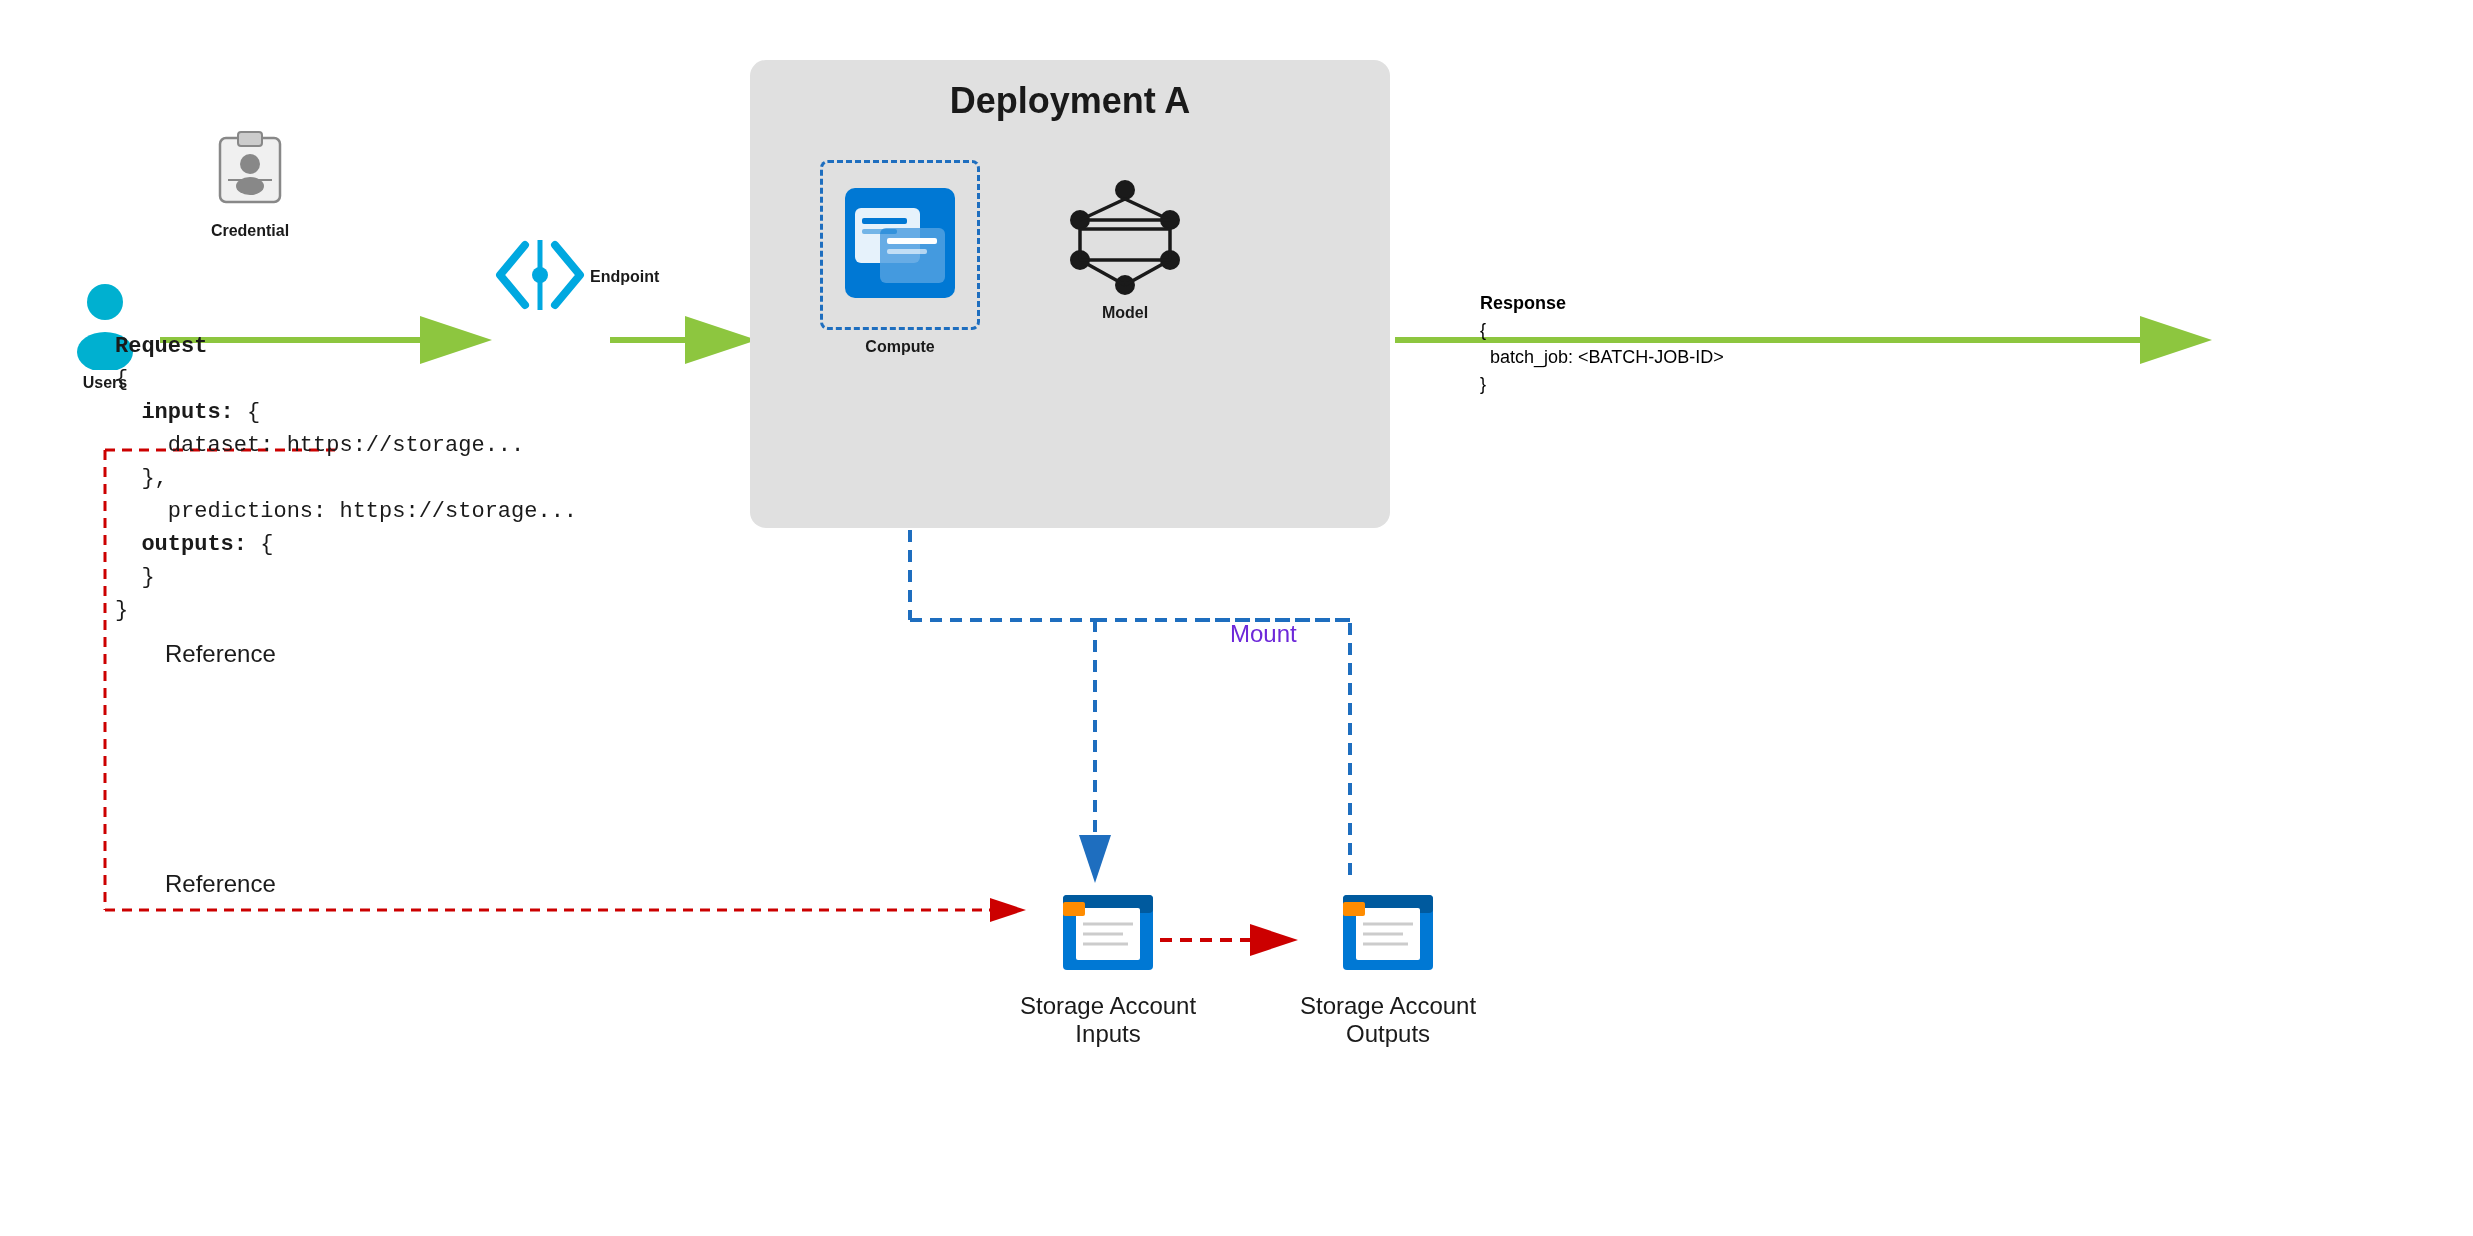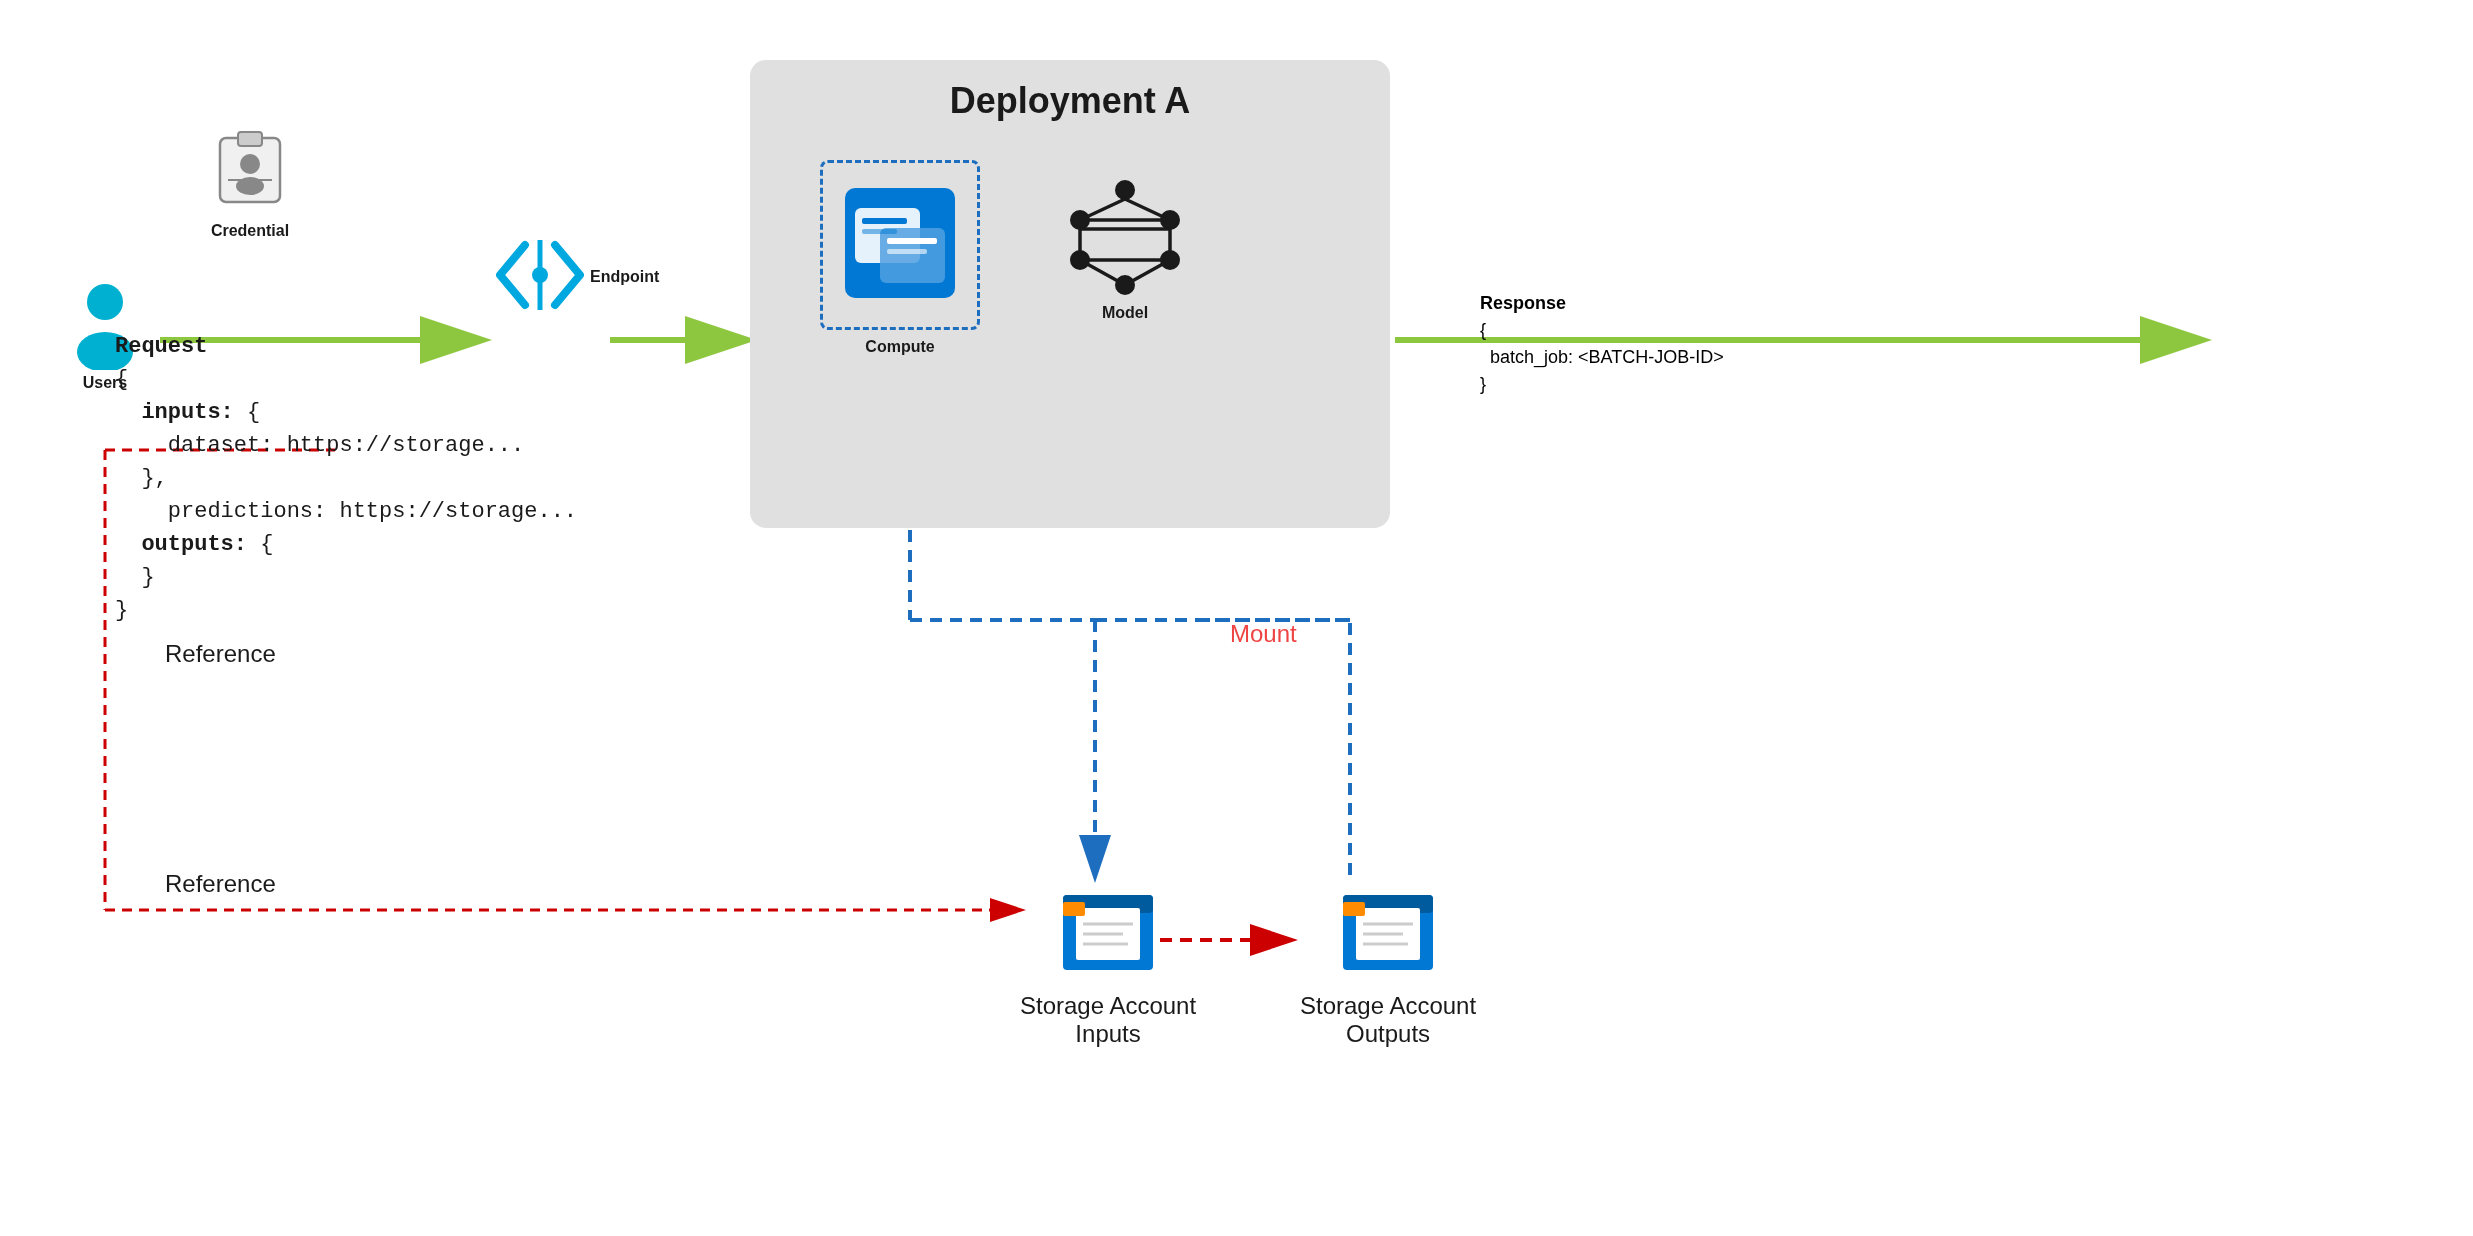--- a/index.html
+++ b/index.html
@@ -142,21 +142,21 @@
       left: 165px;
       top: 870px;
       font-size: 24px;
       color: #1a1a1a;
     }
     .mount-label {
       position: absolute;
       left: 1230px;
       top: 620px;
       font-size: 24px;
-      color: #ef4444;
+      color: #6d28d9;
     }
 
     
     .icon-users svg { width: 90px; height: 90px; }
     .icon-credential svg { width: 80px; height: 80px; }
     .icon-endpoint svg { width: 100px; height: 100px; }
     .icon-compute svg { width: 120px; height: 120px; }
     .icon-model svg { width: 130px; height: 130px; }
     .icon-storage svg { width: 100px; height: 100px; }
   </style>

